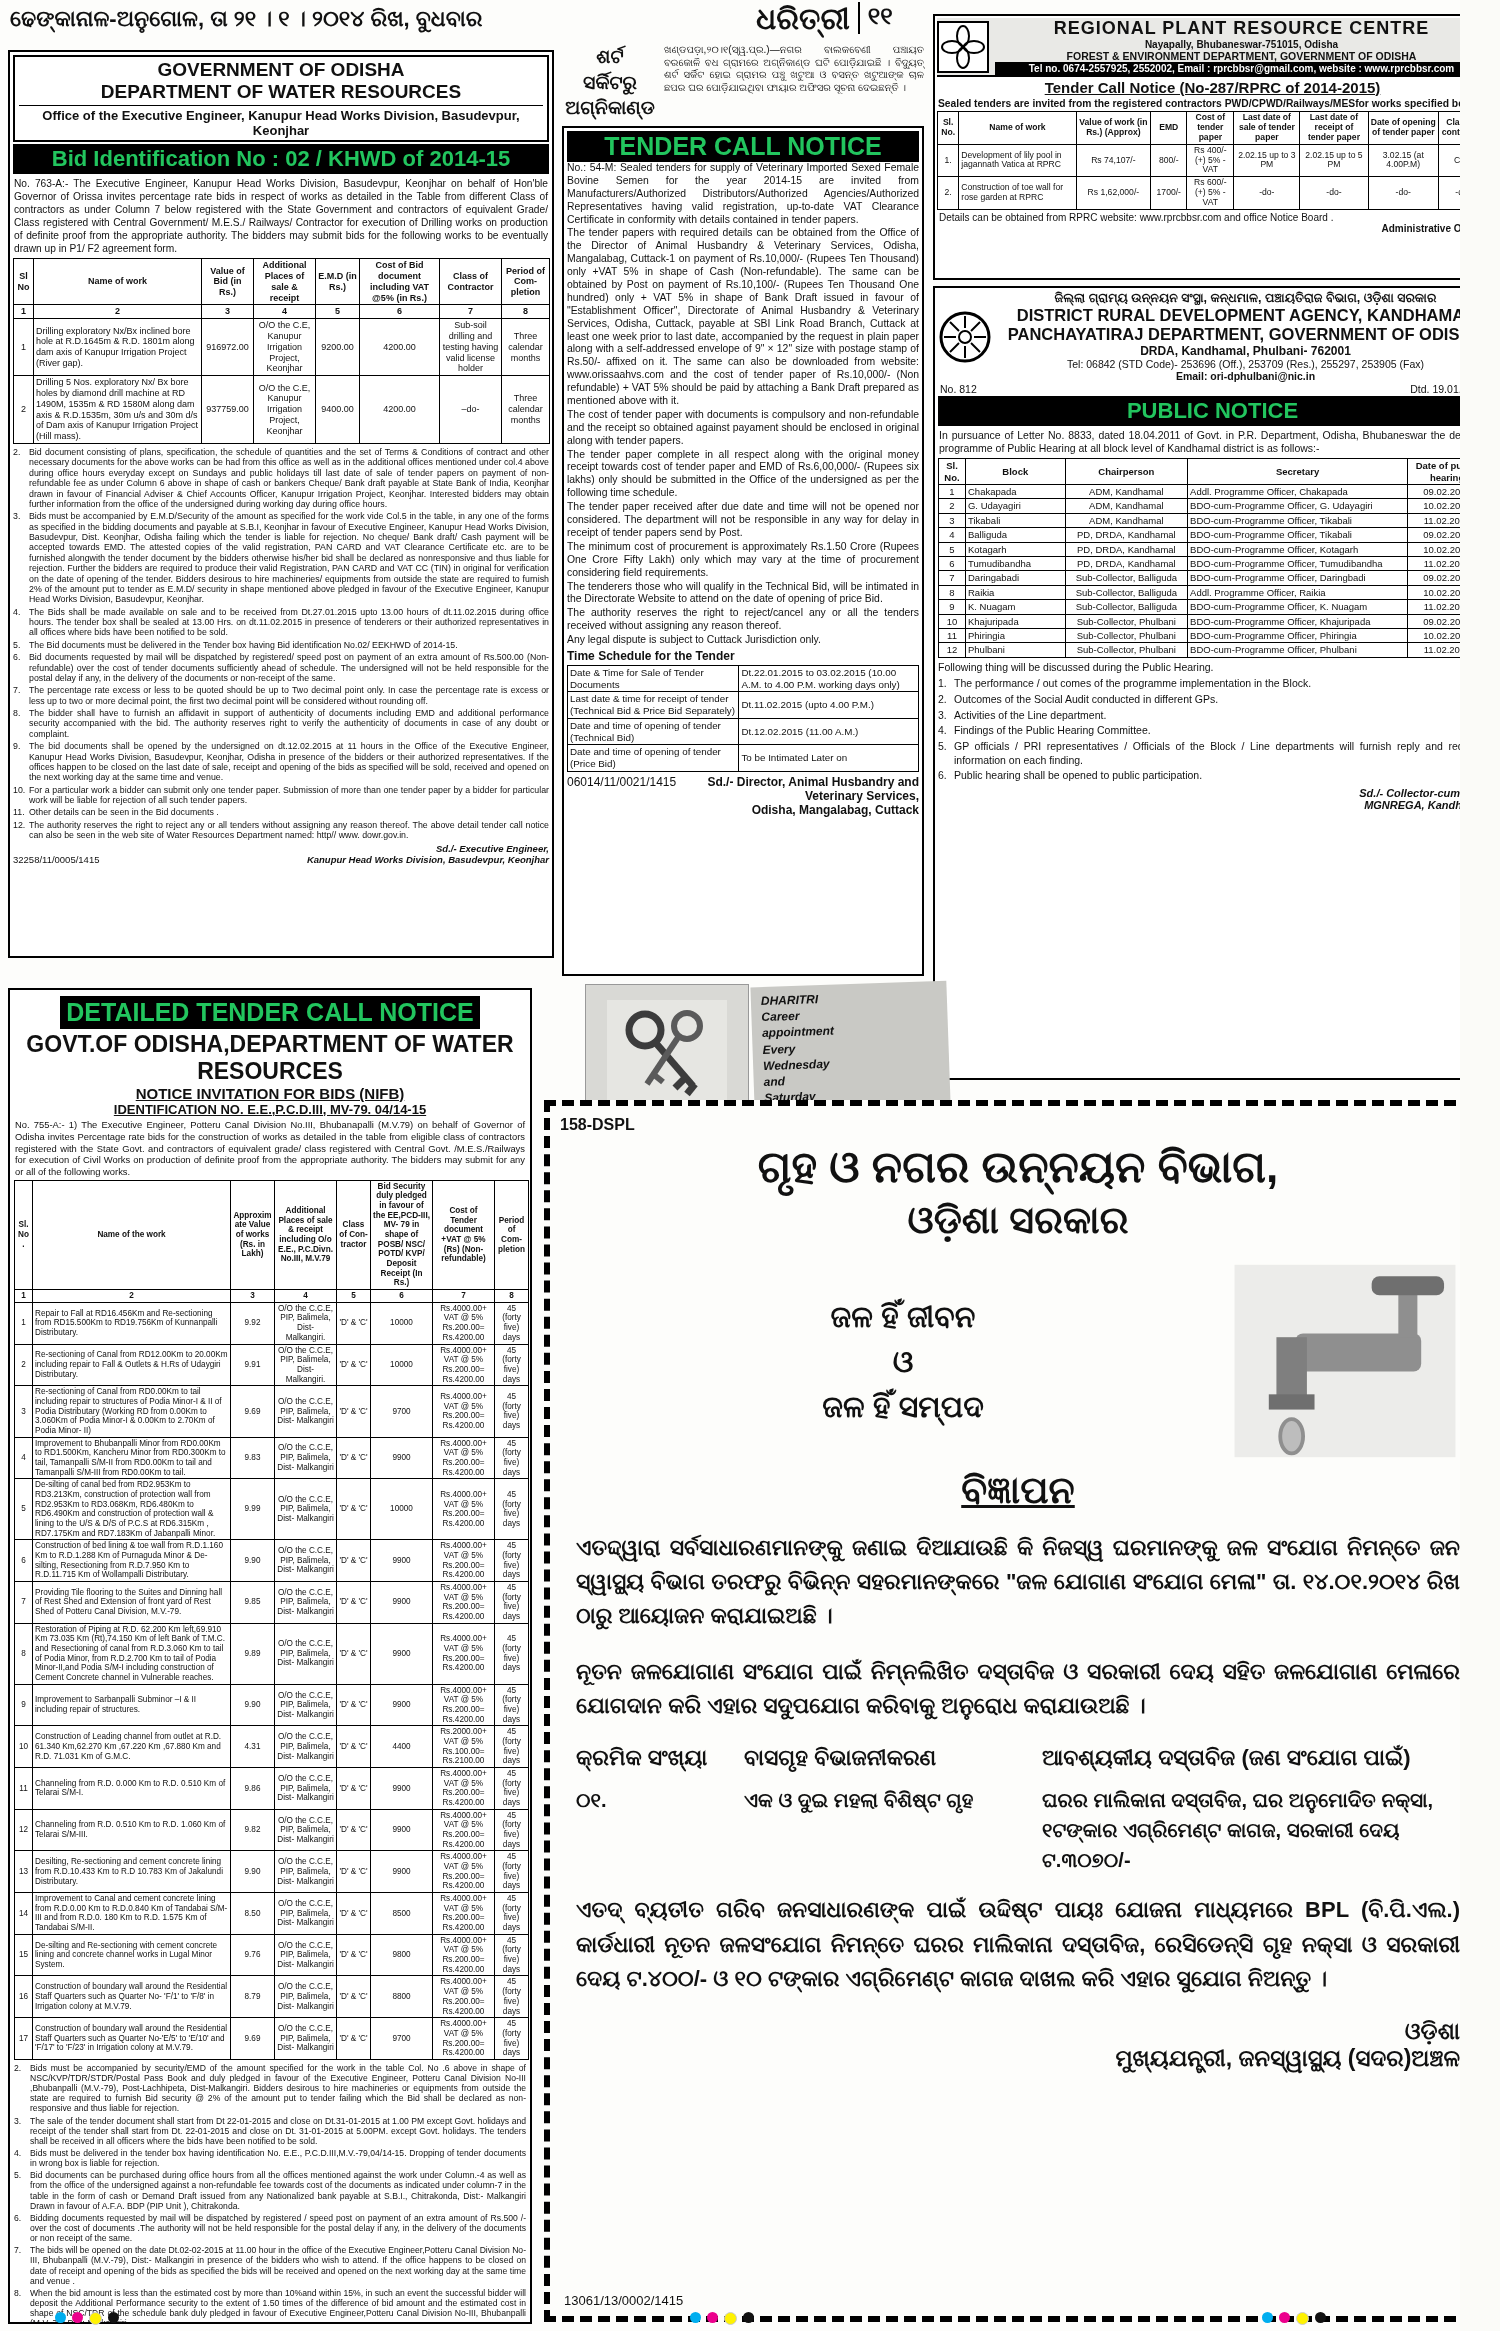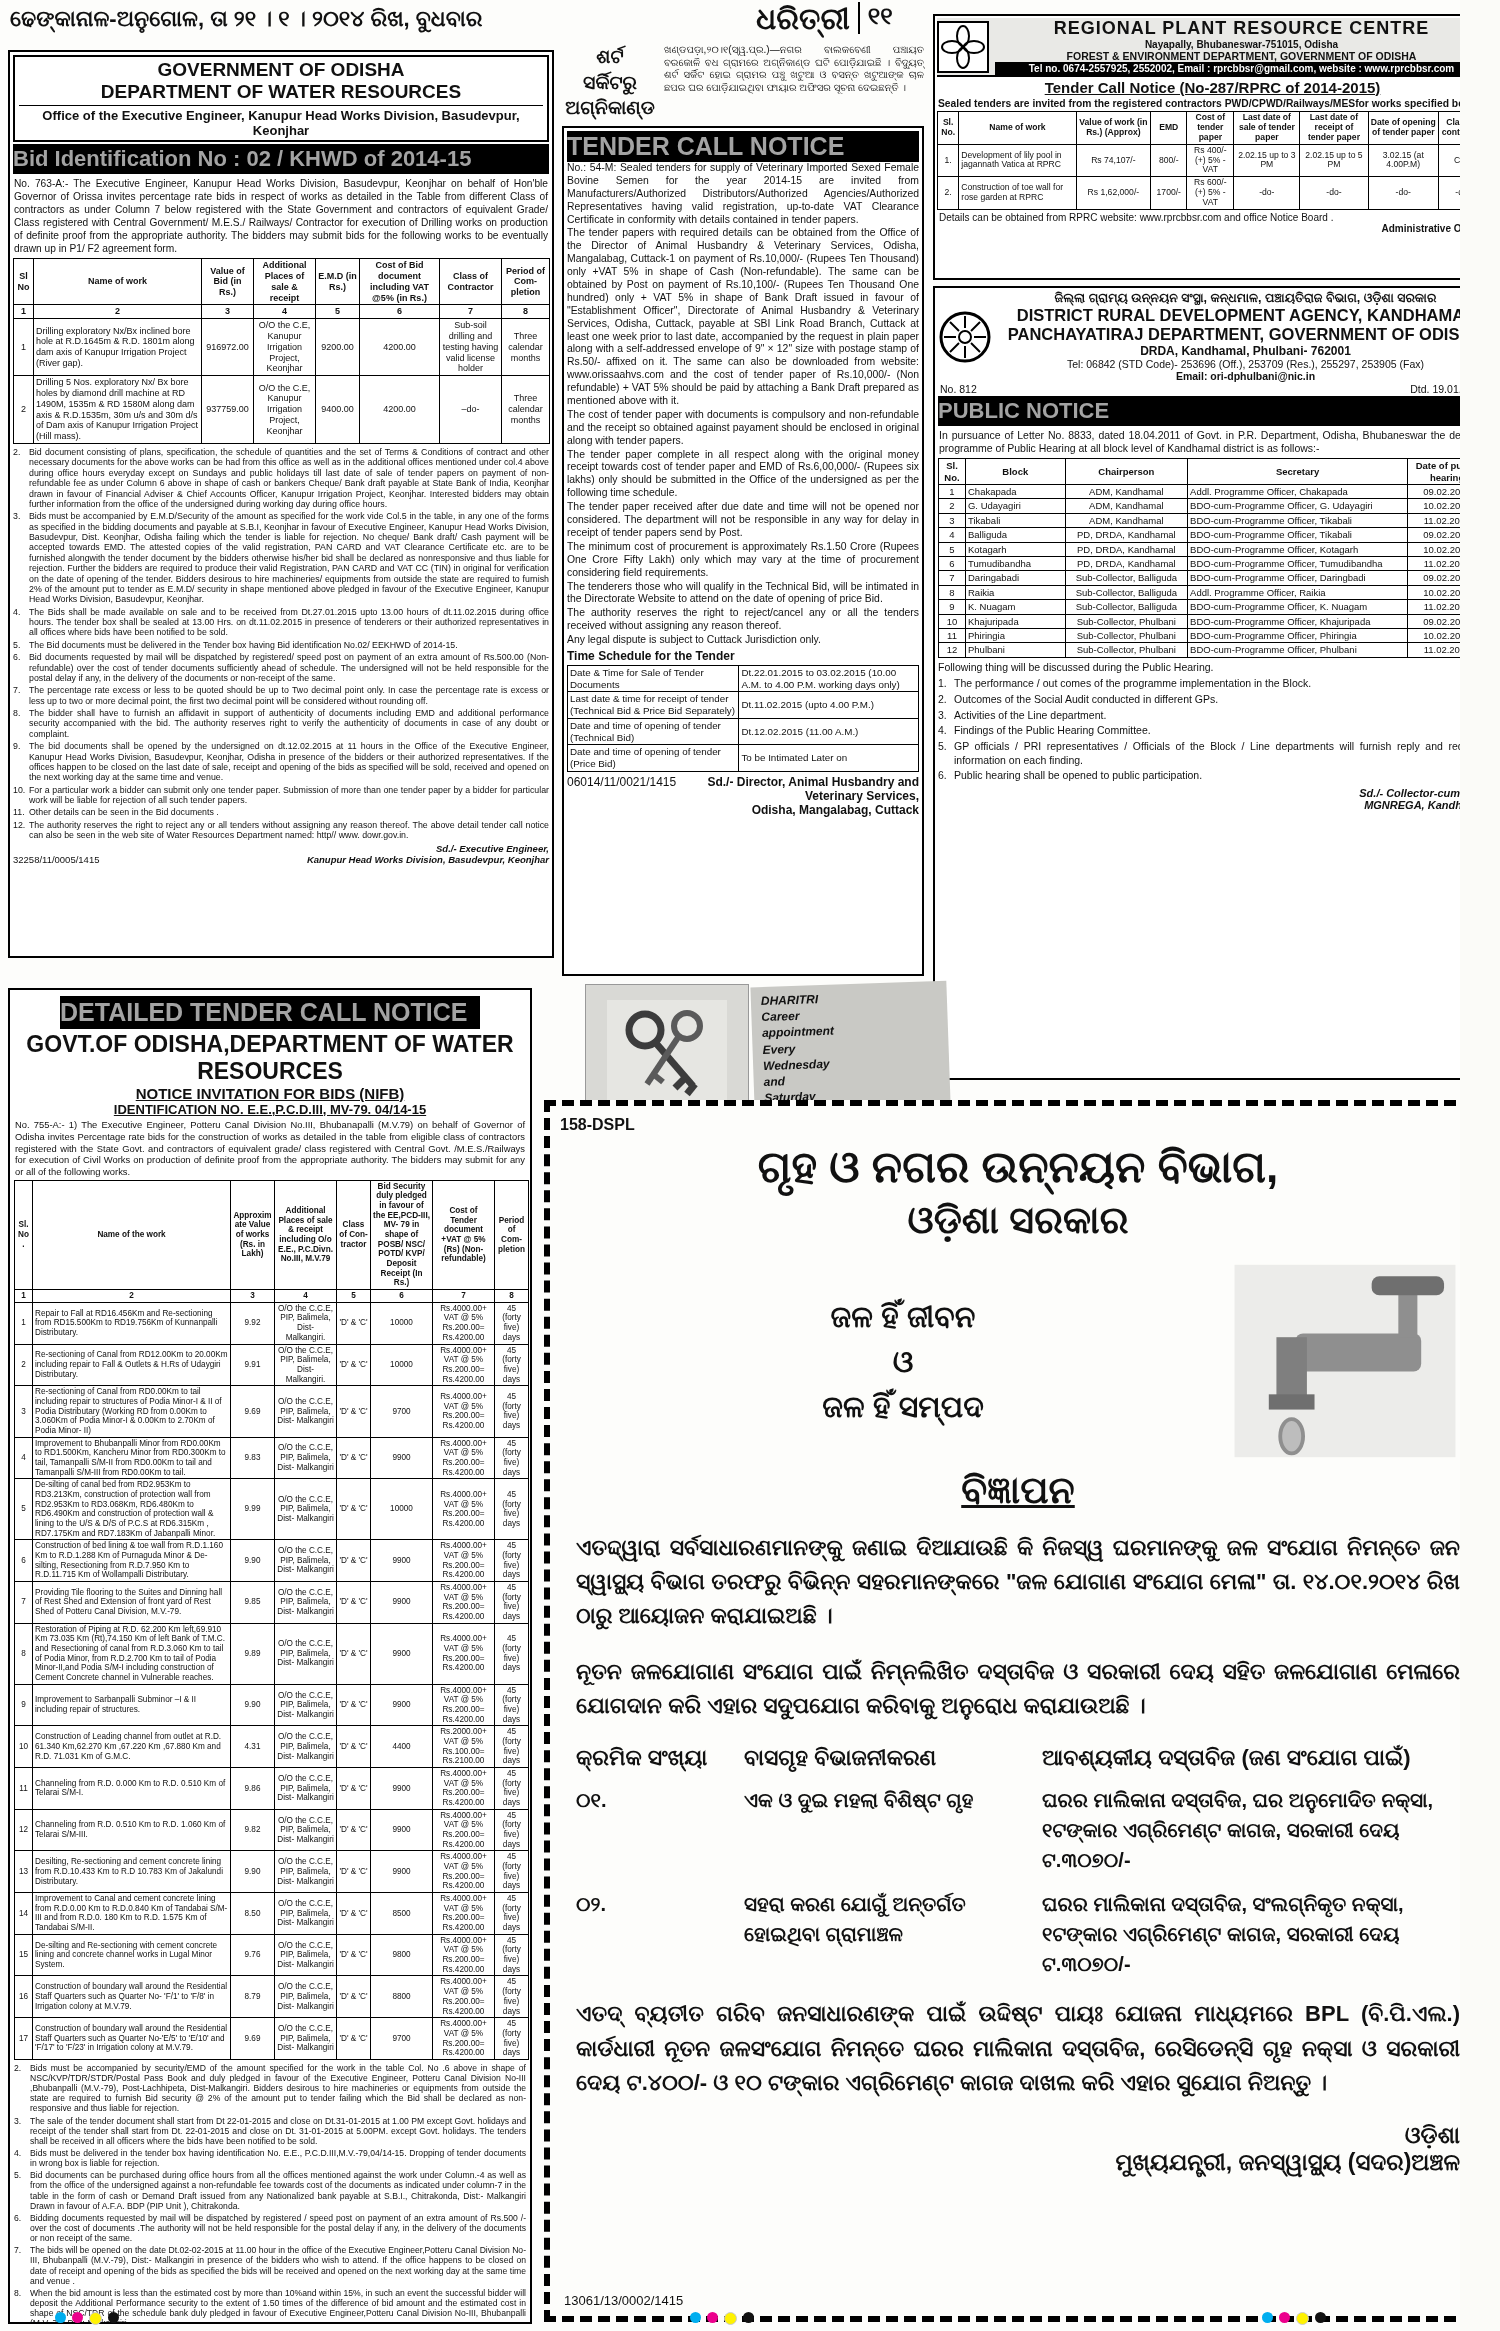--- a/index.html
+++ b/index.html
@@ -1,21 +1,21 @@
 <!DOCTYPE html>
 <html><head>
 <meta charset="utf-8">
 <style>
   html,body{margin:0;padding:0;}
   body{width:1500px;height:2331px;background:#fbfbf8;font-family:"Liberation Sans",sans-serif;color:#111;}
   .page{position:relative;width:1460px;height:2331px;overflow:hidden;background:#fdfdfb;}
   .abs{position:absolute;}
   .b{font-weight:bold;}
   .box{border:2px solid #000;background:#fff;box-sizing:border-box;overflow:hidden;}
-  .blackbar{background:#000;color:#a3a3a3;text-align:left;font-weight:bold;}
+  .blackbar{background:#000;color:#22c55e;text-align:center;font-weight:bold;}
   .jus{text-align:justify;}
   .t{border-collapse:collapse;width:100%;table-layout:fixed;}
   .t th,.t td{border:1px solid #000;padding:1px 2px;text-align:center;vertical-align:middle;word-wrap:break-word;}
   .t th{font-weight:bold;}
   .t td.l{text-align:left;}
   .note{display:flex;margin:0 0 2px 0;}
   .note .nn{flex:0 0 16px;}
   .note .nt{flex:1;text-align:justify;}
   .sig{font-weight:bold;font-style:italic;text-align:right;}
   
@@ -845,25 +845,20 @@
       <div class="c2 gh">ବାସଗୃହ ବିଭାଜନୀକରଣ</div>
       <div class="c3 gh">ଆବଶ୍ୟକୀୟ ଦସ୍ତାବିଜ (ଜଣ ସଂଯୋଗ ପାଇଁ)</div>
     </div>
     <div>
 
     <div class="grid gr">
         <div class="c1">୦୧.</div>
         <div class="c2">ଏକ ଓ ଦୁଇ ମହଲା ବିଶିଷ୍ଟ ଗୃହ</div>
         <div class="c3">ଘରର ମାଲିକାନା ଦସ୍ତାବିଜ, ଘର ଅନୁମୋଦିତ ନକ୍ସା, ୧ଟଙ୍କାର ଏଗ୍ରିମେଣ୍ଟ କାଗଜ, ସରକାରୀ ଦେୟ ଟ.୩୦୭୦/-</div>
       </div>
-        <div class="grid gr">
-        <div class="c1">୦୨.</div>
-        <div class="c2">ସହରା କରଣ ଯୋଗୁଁ ଅନ୍ତର୍ଗତ ହୋଇଥିବା ଗ୍ରାମାଞ୍ଚଳ</div>
-        <div class="c3">ଘରର ମାଲିକାନା ଦସ୍ତାବିଜ, ସଂଲଗ୍ନିକୃତ ନକ୍ସା, ୧ଟଙ୍କାର ଏଗ୍ରିମେଣ୍ଟ କାଗଜ, ସରକାରୀ ଦେୟ ଟ.୩୦୭୦/-</div>
-      </div>
       </div>
     <p class="p">ଏତଦ୍ ବ୍ୟତୀତ ଗରିବ ଜନସାଧାରଣଙ୍କ ପାଇଁ ଉଦ୍ଦିଷ୍ଟ ପାୟଃ ଯୋଜନା ମାଧ୍ୟମରେ BPL (ବି.ପି.ଏଲ.) କାର୍ଡଧାରୀ ନୂତନ ଜଳସଂଯୋଗ ନିମନ୍ତେ ଘରର ମାଲିକାନା ଦସ୍ତାବିଜ, ରେସିଡେନ୍ସି ଗୃହ ନକ୍ସା ଓ ସରକାରୀ ଦେୟ ଟ.୪୦୦/- ଓ ୧୦ ଟଙ୍କାର ଏଗ୍ରିମେଣ୍ଟ କାଗଜ ଦାଖଲ କରି ଏହାର ସୁଯୋଗ ନିଅନ୍ତୁ ।</p>
     <div class="sign">
       <div>ଓଡ଼ିଶା</div>
       <div>ମୁଖ୍ୟଯନ୍ତ୍ରୀ, ଜନସ୍ୱାସ୍ଥ୍ୟ (ସଦର)ଅଞ୍ଚଳ</div>
     </div>
     <div class="code">13061/13/0002/1415</div>
   </section>
 
   <div class="dots" style="left:55px">

